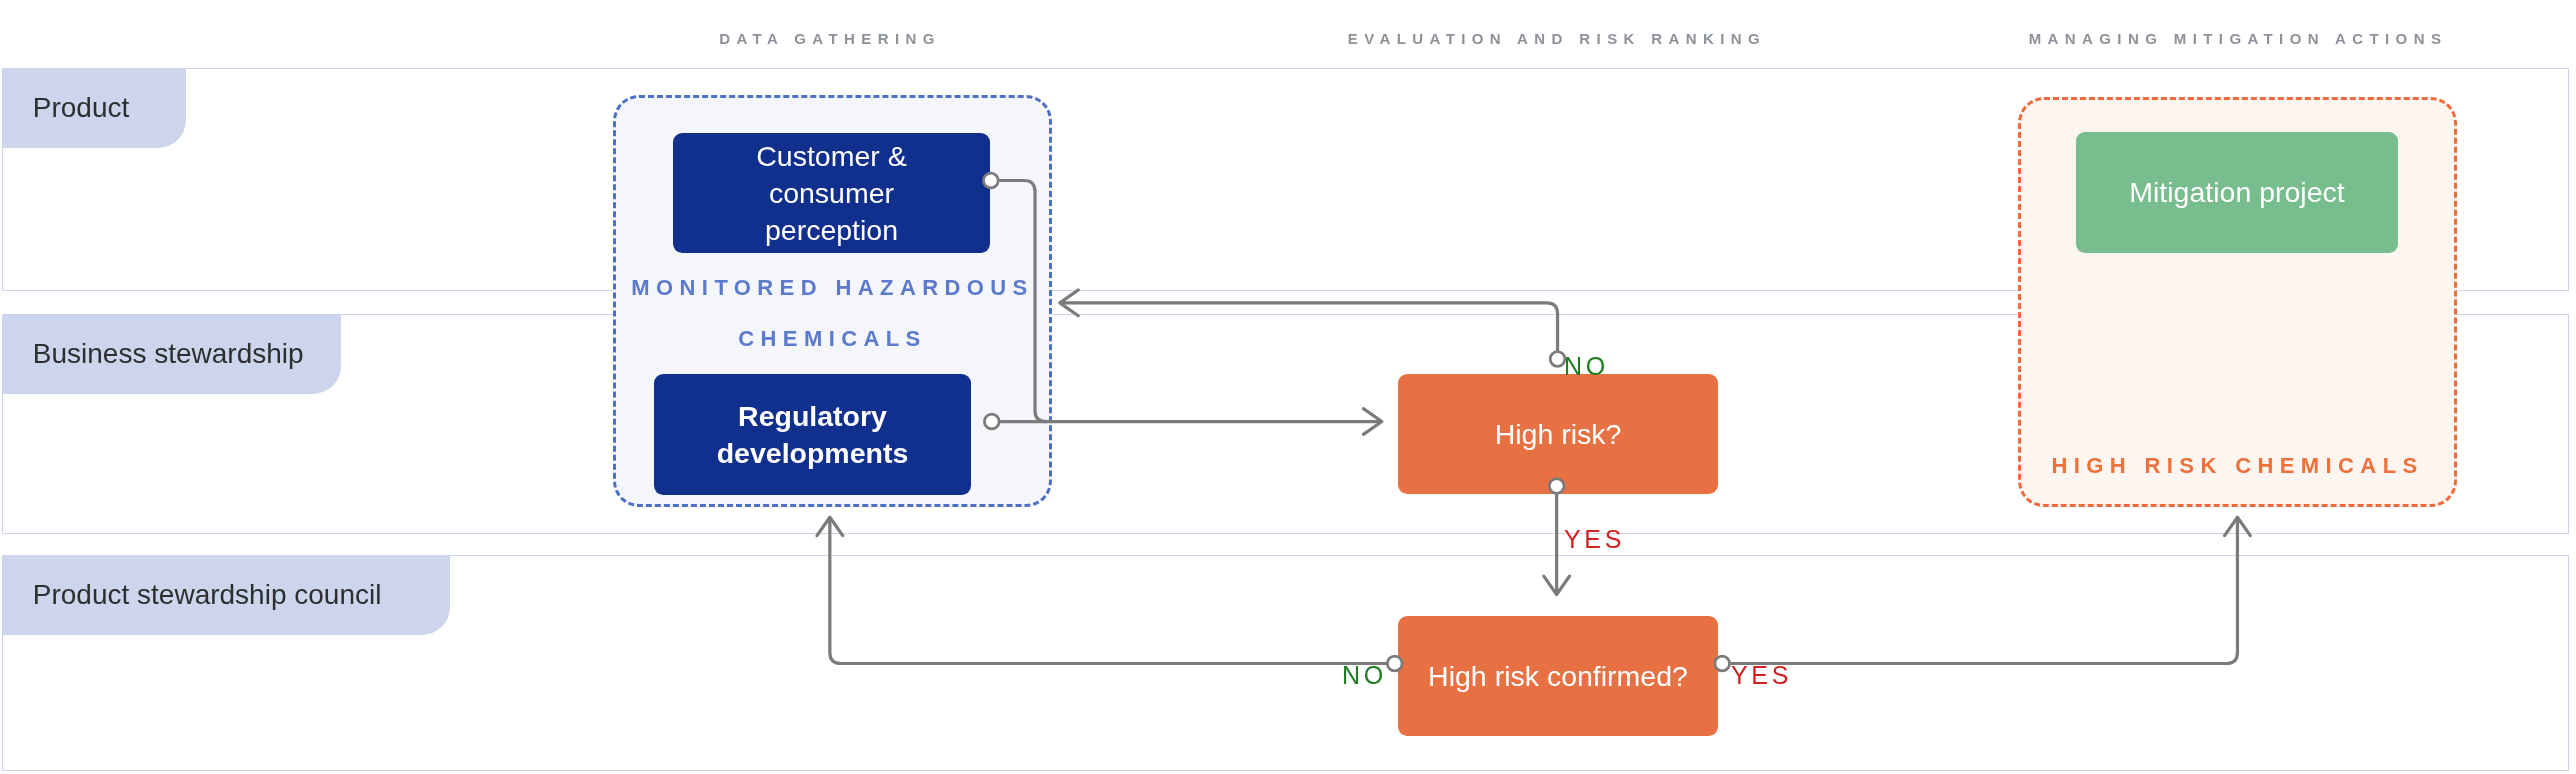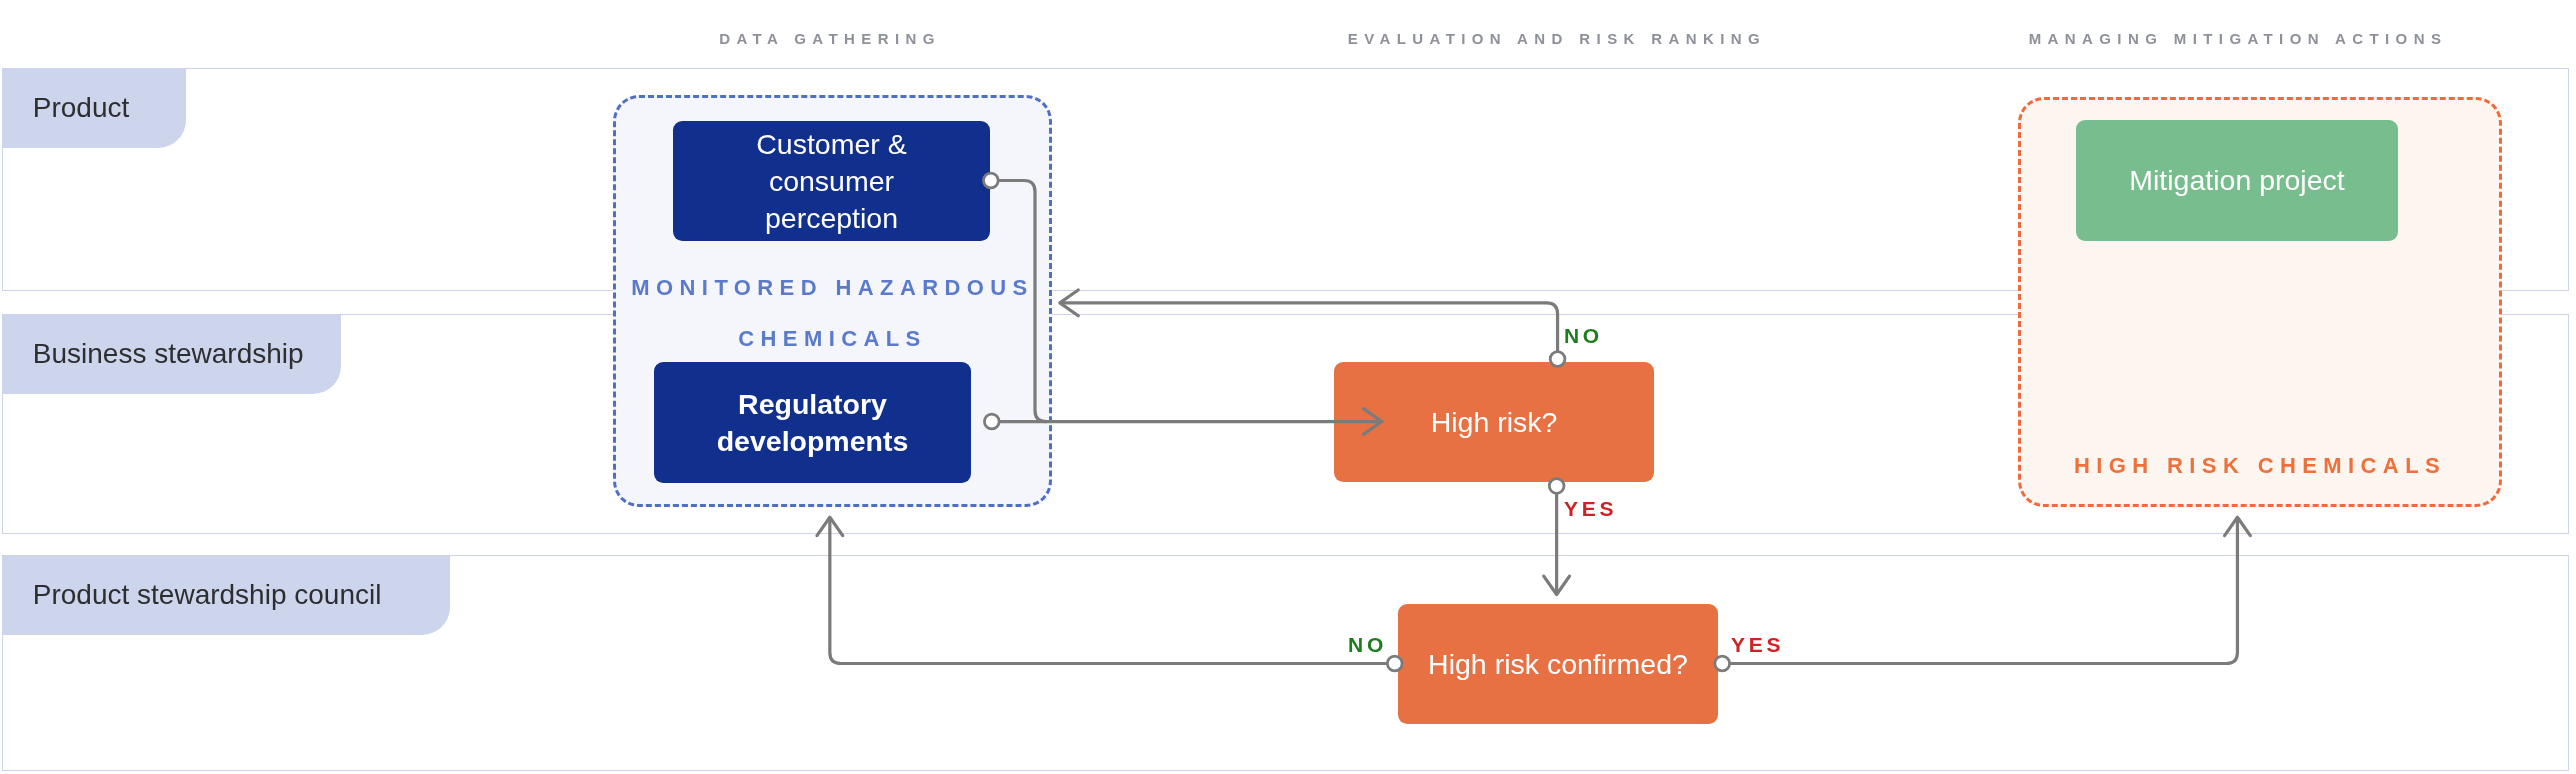--- a/index.html
+++ b/index.html
@@ -66,21 +66,21 @@
     box-sizing: border-box;
     border-radius: 26px;
     z-index: 2;
   }
   .group-blue {
     left: 613px; top: 95px; width: 439px; height: 412px;
     border: 3.7px dashed var(--blue-dash, #4f6fc5);
     background: var(--blue-fill, #f4f6fb);
   }
   .group-orange {
-    left: 2018px; top: 97px; width: 484px; height: 410px;
+    left: 2018px; top: 97px; width: 439px; height: 410px;
     border: 3.7px dashed var(--orange-dash, #f06a3c);
     background: var(--orange-fill, #fdf5ef);
   }
   .group-label {
     position: absolute;
     left: 0; right: 0;
     text-align: center;
     font-size: 22px;
     font-weight: bold;
     letter-spacing: 6.4px;
@@ -95,28 +95,29 @@
     border-radius: 9.2px;
     display: flex;
     align-items: center;
     justify-content: center;
     text-align: center;
     color: #ffffff;
     font-size: 28.5px;
     line-height: 37px;
     box-sizing: border-box;
     z-index: 4;
+    margin-top: 12px;
   }
   .node-navy   { background: var(--navy, #112f8d); }
   .node-orange { background: var(--orange, #e87144); }
   .node-green  { background: var(--green, #77bd8d); }
 
   .node-customer   { left: 673px;  top: 121px; width: 317px; height: 120px; padding: 0 51px; }
   .node-regulatory { left: 654px;  top: 362px; width: 317px; height: 121px; padding: 0 51px; font-weight: bold; }
-  .node-highrisk   { left: 1334px; top: 362px; width: 320px; height: 120px; }
+  .node-highrisk   { left: 1398px; top: 362px; width: 320px; height: 120px; }
   .node-confirmed  { left: 1398px; top: 604px; width: 320px; height: 120px; }
   .node-mitigation { left: 2076px; top: 120px; width: 322px; height: 121px; border-radius: 9px; }
 
   
   .edges {
     position: absolute;
     left: 0; top: 0;
     z-index: 5;
     pointer-events: none;
   }
@@ -129,25 +130,26 @@
   }
   .port {
     fill: #ffffff;
     stroke: var(--line-gray, #7b7b7b);
     stroke-width: 3;
   }
 
   
   .edge-label {
     position: absolute;
-    font-size: 21px;
-    font-weight: bold;
+    font-size: 25px;
+    font-weight: normal;
     letter-spacing: 3.7px;
     white-space: nowrap;
     z-index: 6;
+    margin-top: 28px;
   }
   .edge-label.green { color: var(--no-green, #1e7d1f); }
   .edge-label.red   { color: var(--yes-red, #d11f24); }
   .label-no-1  { left: 1564px; top: 324px; }
   .label-yes-1 { left: 1564px; top: 497px; }
   .label-no-2  { left: 1297px; top: 633px; width: 90px; text-align: right; }
   .label-yes-2 { left: 1731px; top: 633px; }
 </style>
 </head>
 <body>

